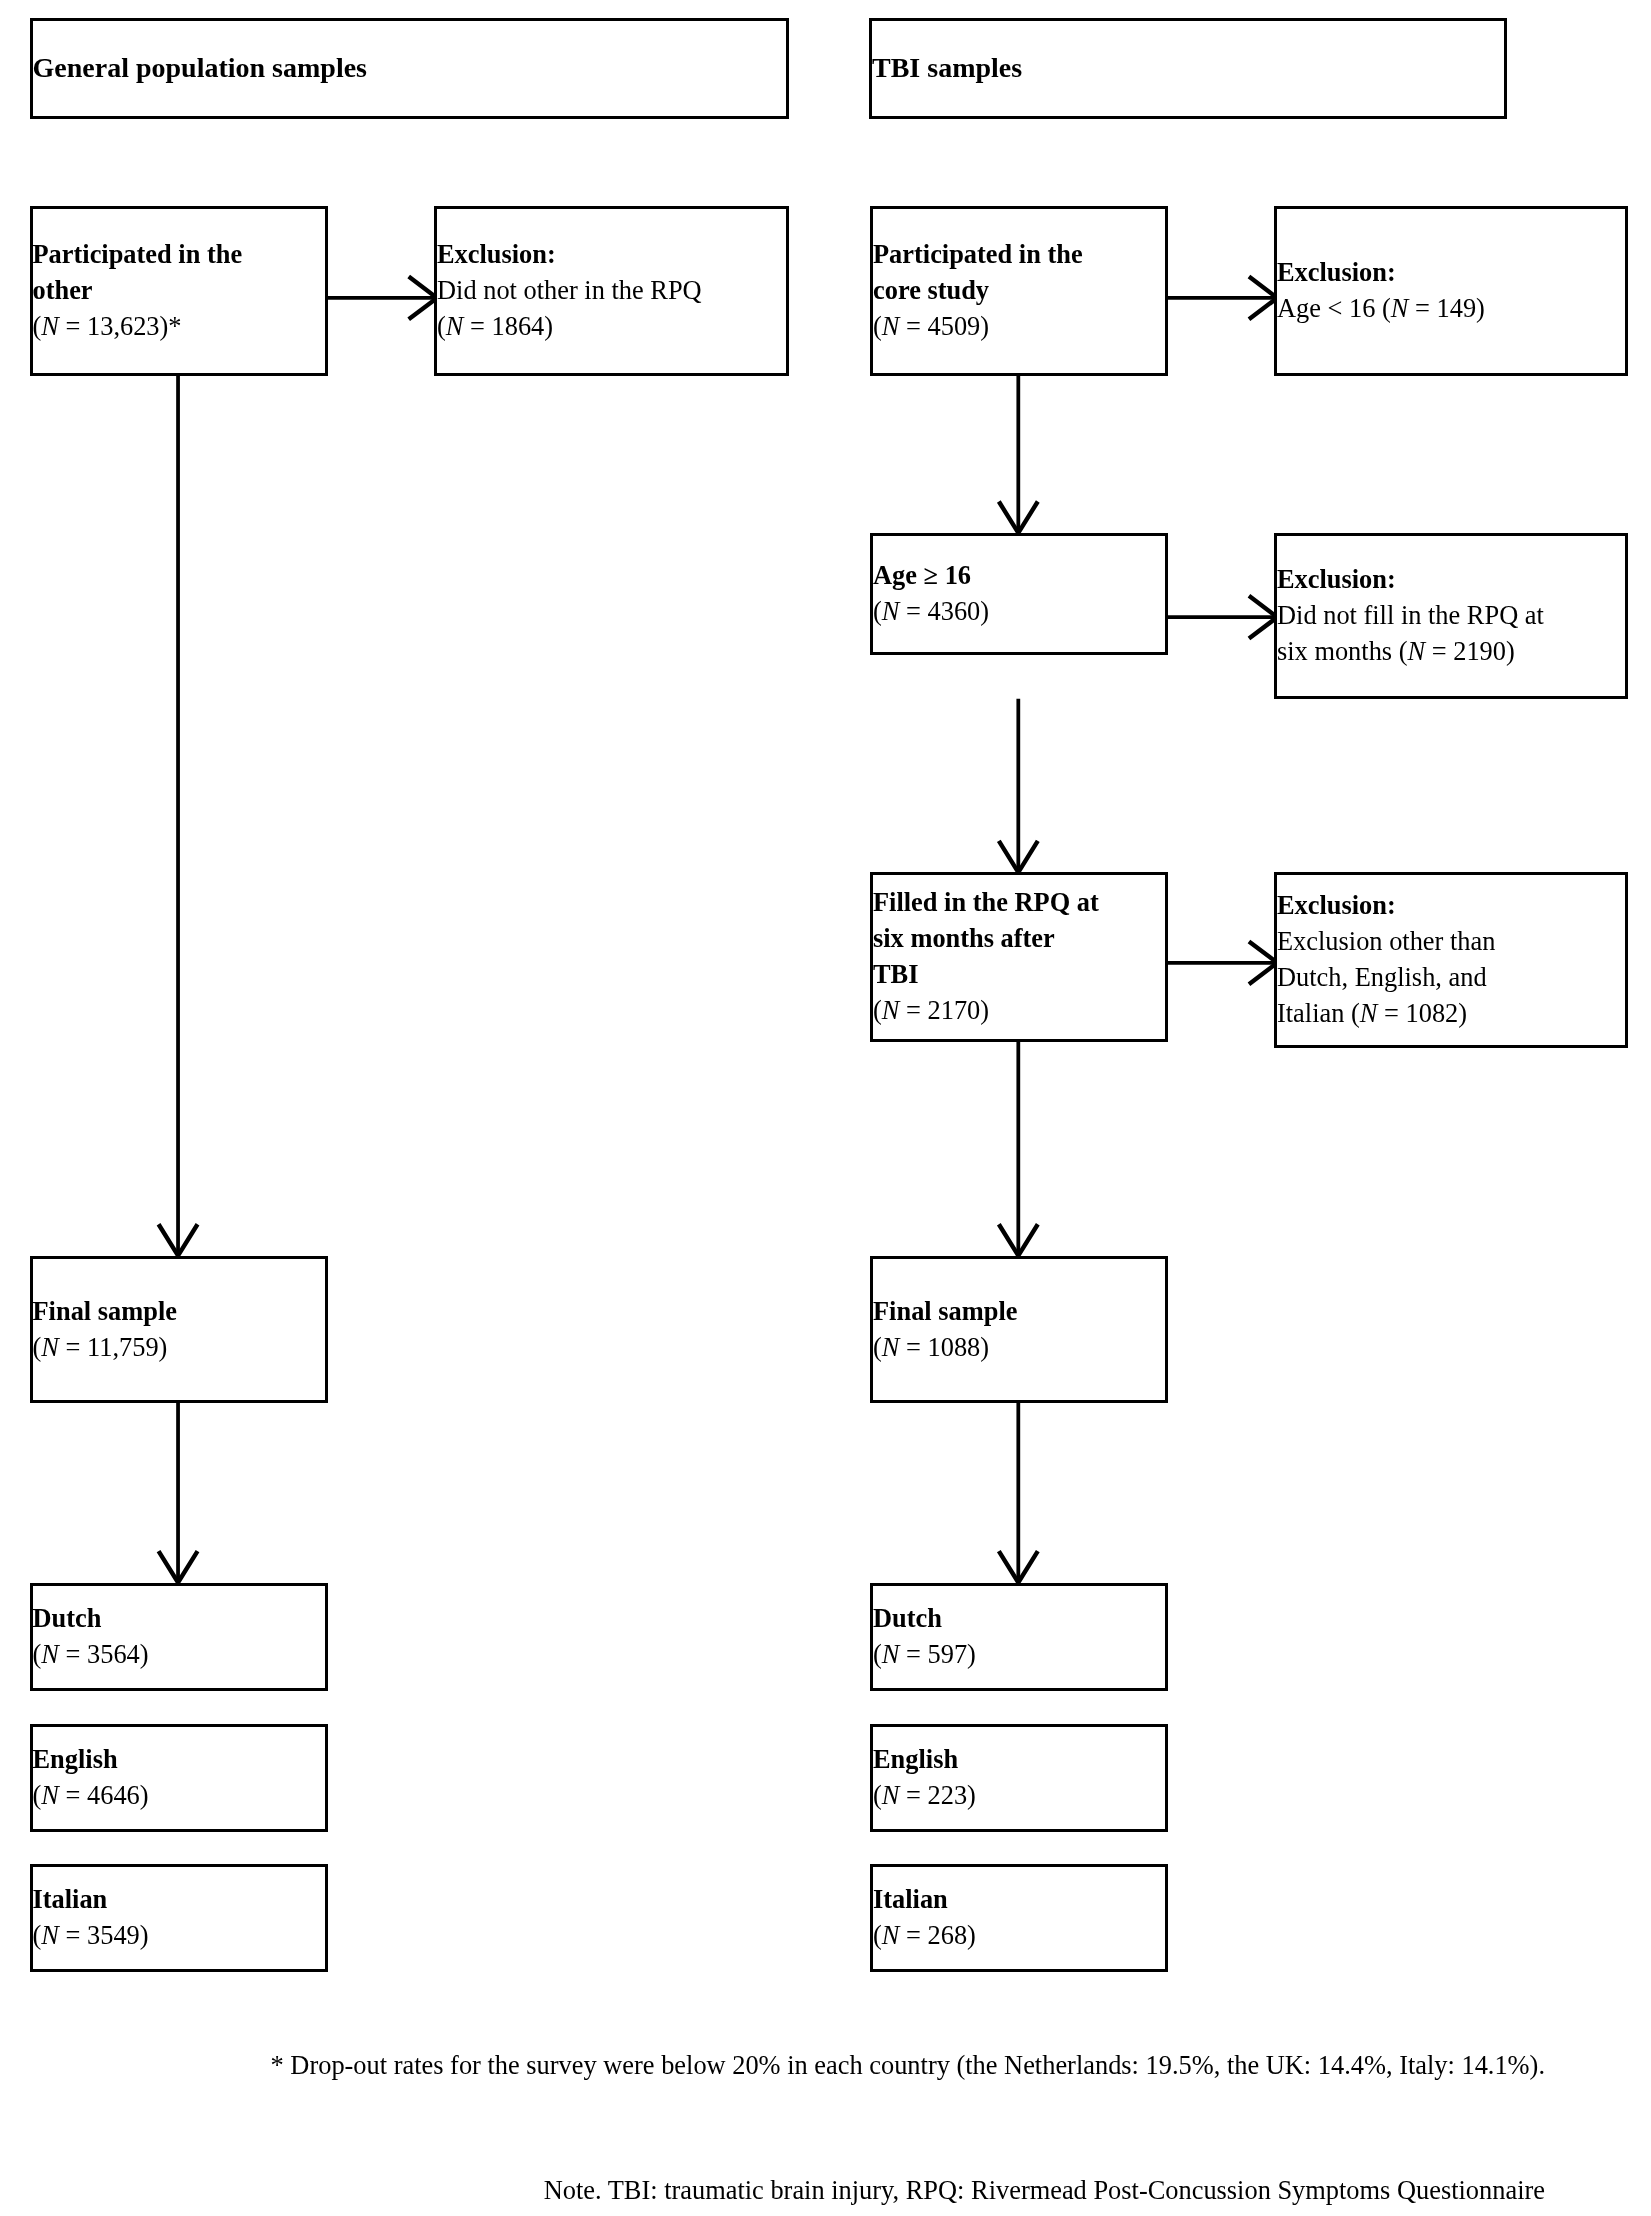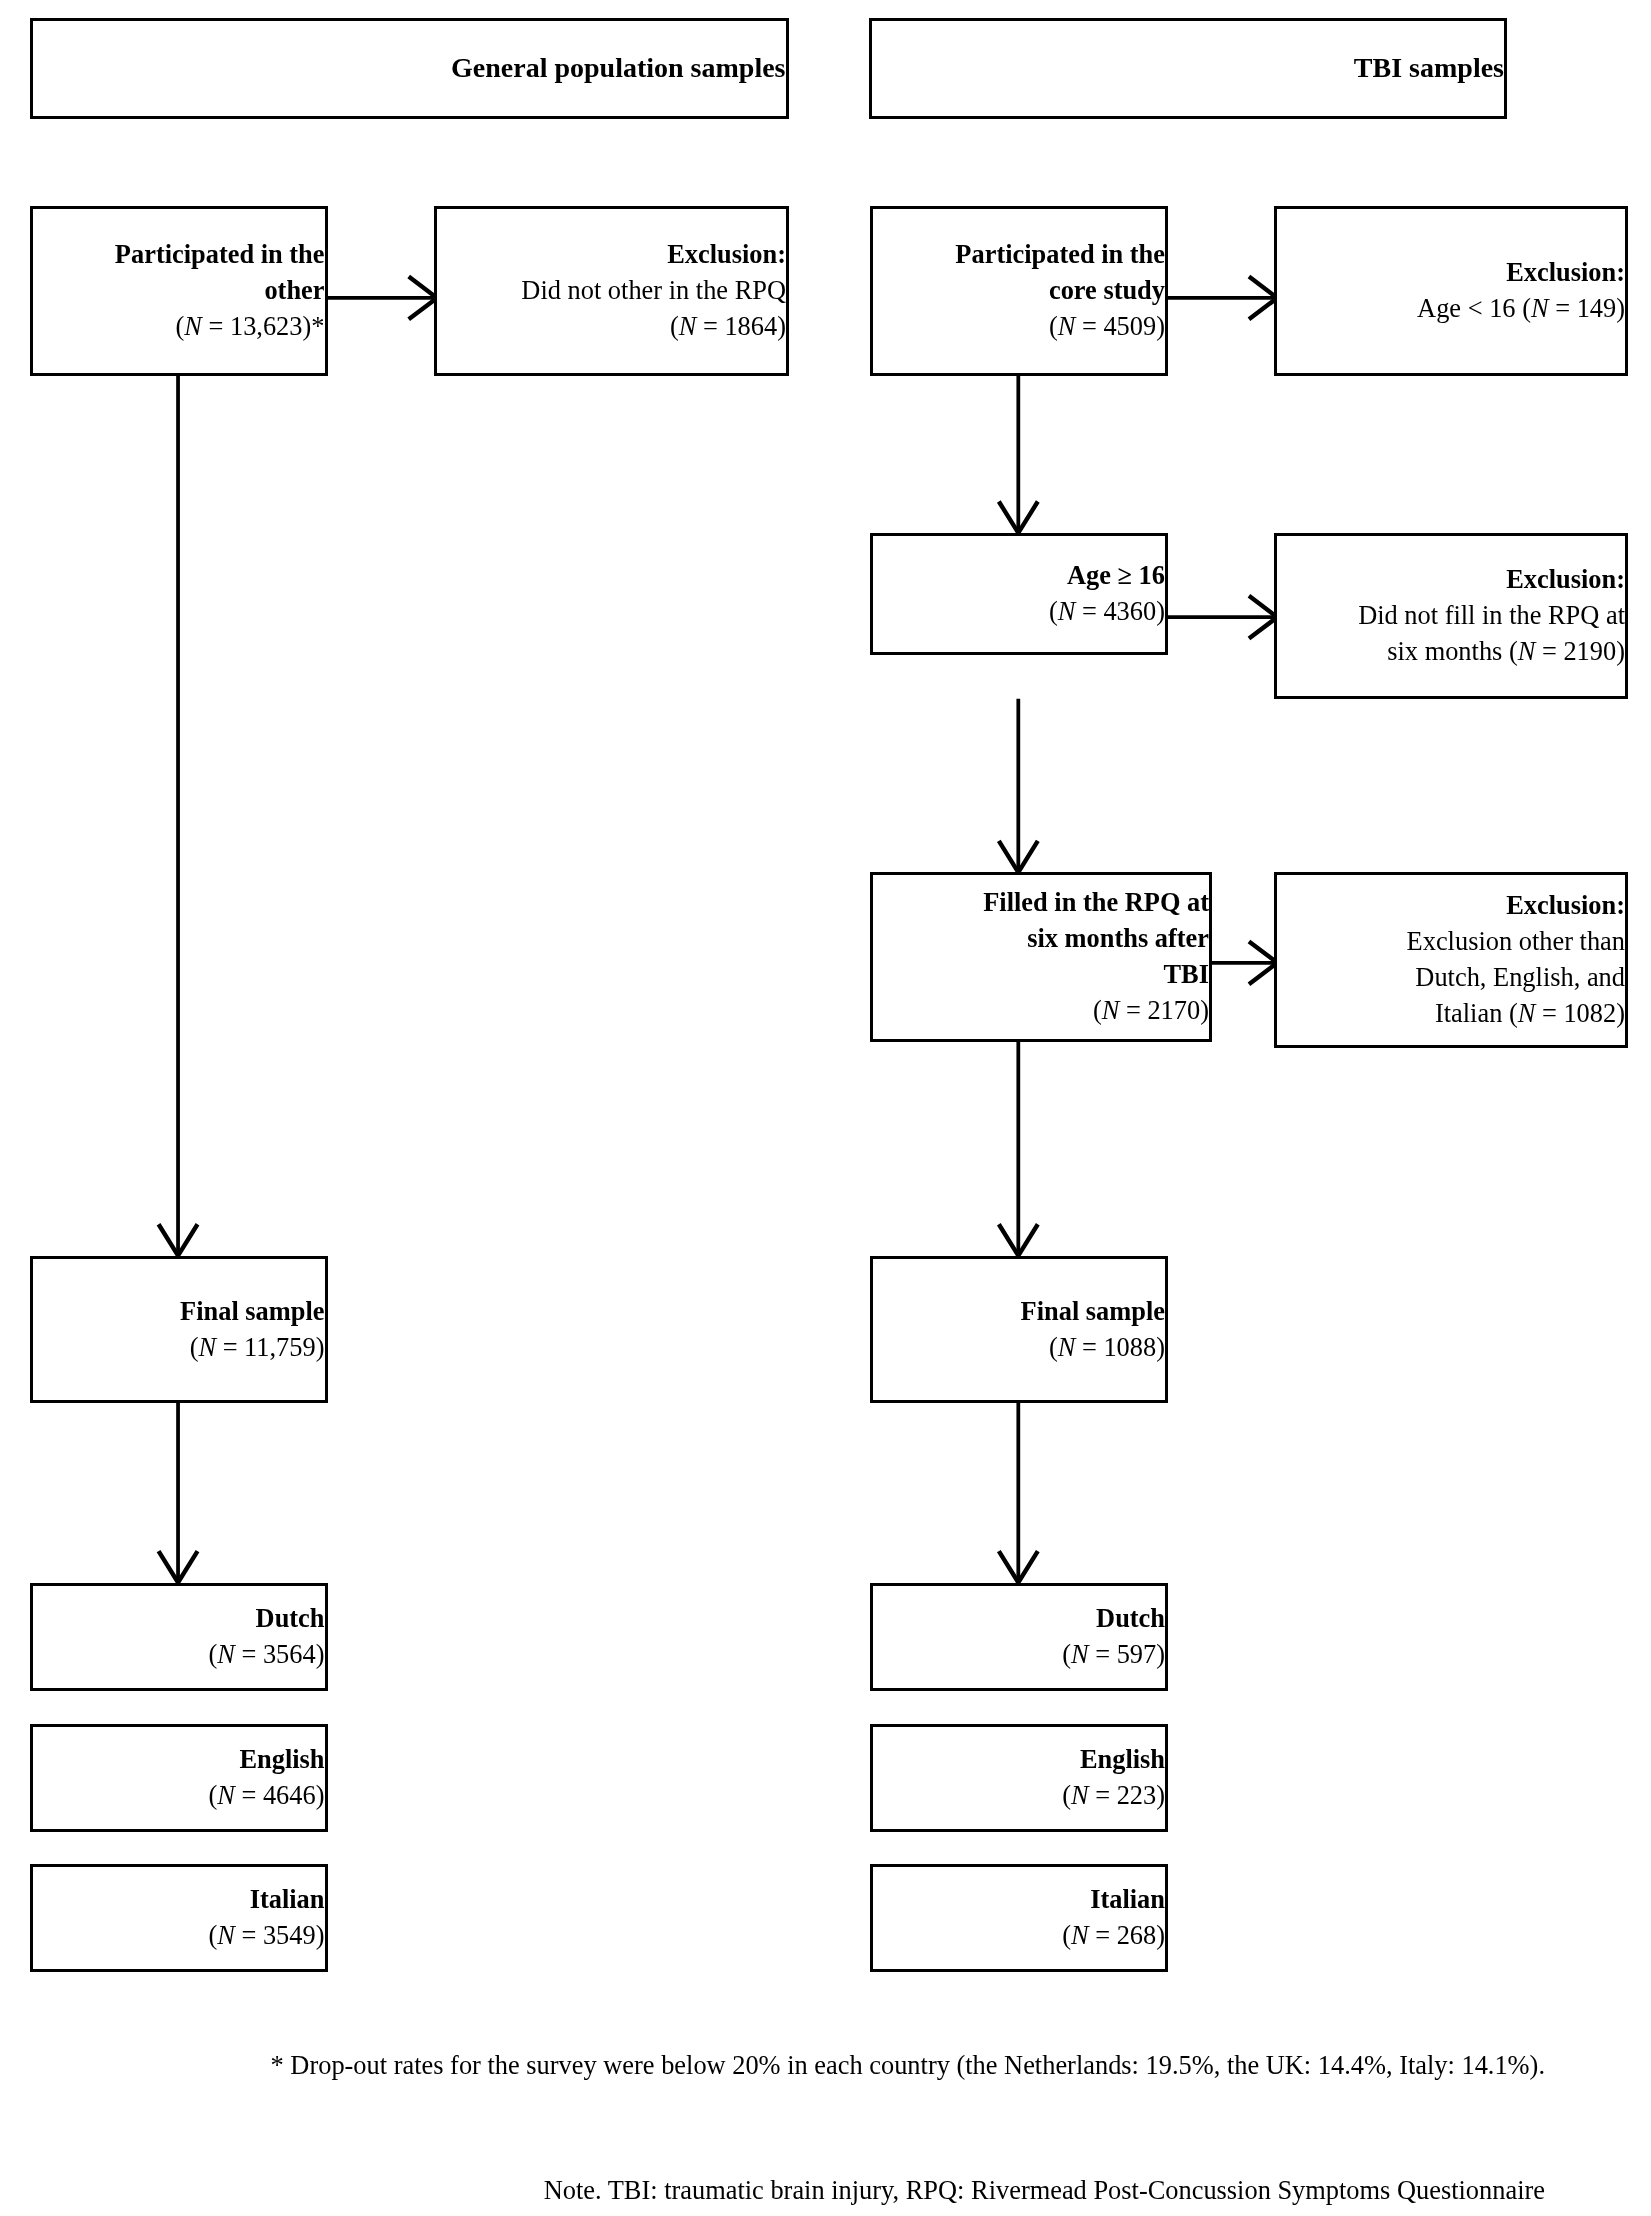--- a/index.html
+++ b/index.html
@@ -13,21 +13,21 @@
   
   .box{
     position:absolute;
     box-sizing:border-box;
     border:3.1px solid #000000;
     background:#ffffff;
     display:flex;
     flex-direction:column;
     align-items:center;
     justify-content:center;
-    text-align:right;
+    text-align:left;
     line-height:1.36;
     font-size:26.4px;
   }
   .box .ln{display:block;width:100%;}
   .bold{font-weight:bold;}
 
   
   .header-box{font-size:28px;font-weight:bold;}
 
   
@@ -137,21 +137,21 @@
     <span class="ln bold">Age ≥ 16</span>
     <span class="ln">(<i>N</i> = 4360)</span>
   </div>
 
   <div class="box" style="left:1274px;top:533px;width:354px;height:166px;">
     <span class="ln bold">Exclusion:</span>
     <span class="ln">Did not fill in the RPQ at</span>
     <span class="ln">six months (<i>N</i> = 2190)</span>
   </div>
 
-  <div class="box" style="left:870px;top:872px;width:342px;height:170px;">
+  <div class="box" style="left:870px;top:872px;width:298px;height:170px;">
     <span class="ln bold">Filled in the RPQ at</span>
     <span class="ln bold">six months after</span>
     <span class="ln bold">TBI</span>
     <span class="ln">(<i>N</i> = 2170)</span>
   </div>
 
   <div class="box" style="left:1274px;top:872px;width:354px;height:176px;">
     <span class="ln bold">Exclusion:</span>
     <span class="ln">Exclusion other than</span>
     <span class="ln">Dutch, English, and</span>

